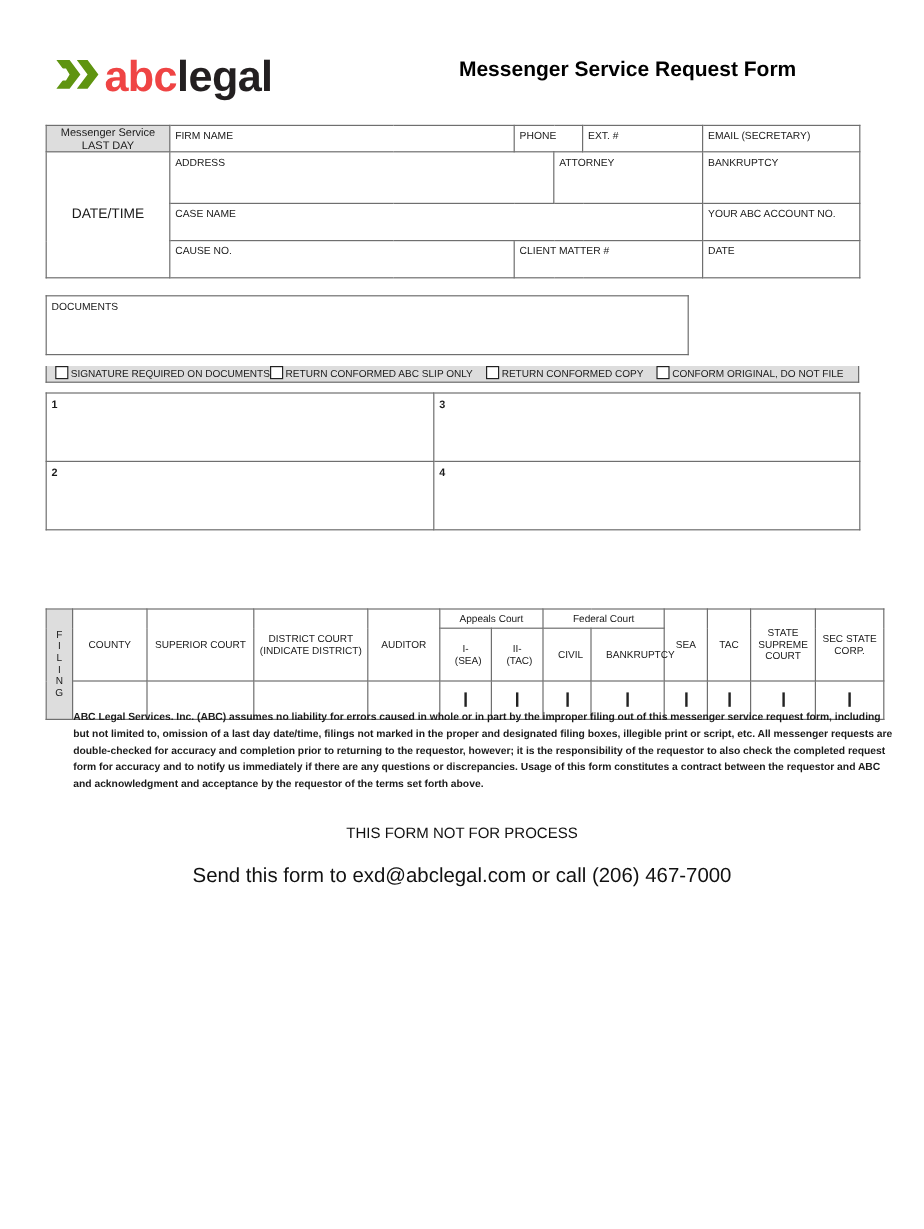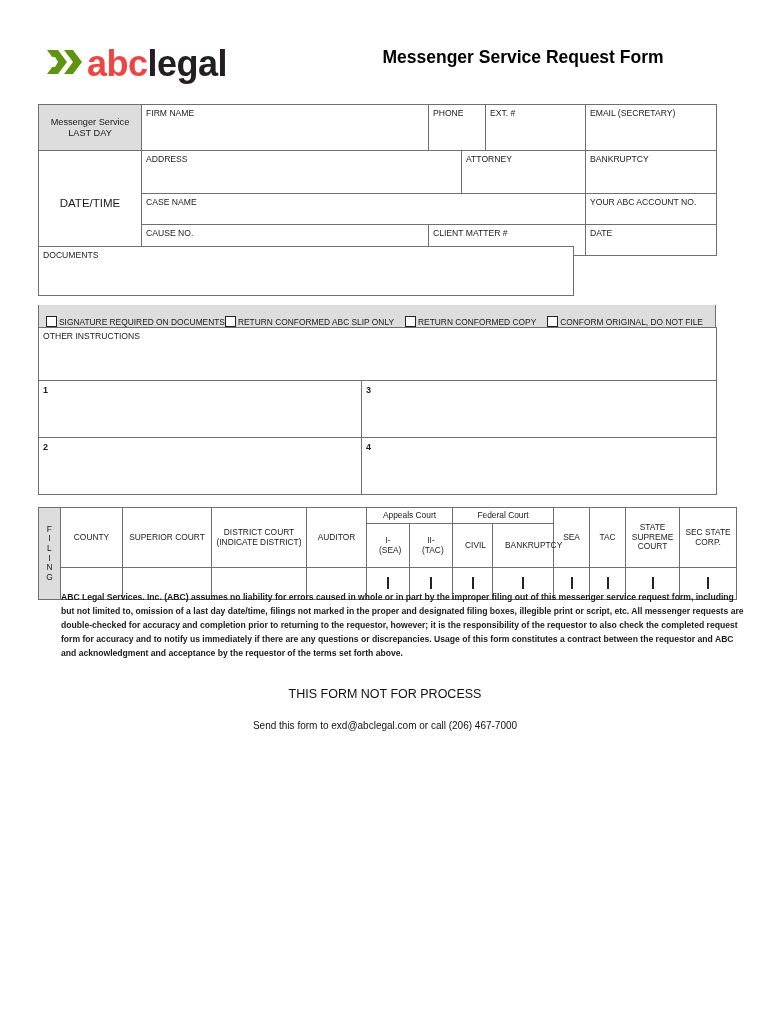--- a/index.html
+++ b/index.html
@@ -80,39 +80,39 @@
   .cell-daytime {
     text-align: center;
     vertical-align: middle !important;
     font-size: 11.5px;
     padding: 4px 2px !important;
   }
   .cell-msgsvc {
     text-align: center;
     vertical-align: middle !important;
     font-size: 9.2px;
-    padding: 12px 2px !important;
+    padding: 0 2px !important;
     line-height: 1.3;
   }
 
   
   #documents-table { top: 246px; }
   #documents-table td { height: 44px; }
 
   
   #checkbox-strip {
     position: absolute;
     left: 38px; top: 305px;
-    width: 678px; height: 23px;
+    width: 678px; height: 14px;
     box-sizing: border-box;
     border: 1px solid #6f6f6f;
     border-top: none;
     background: #dddddd;
     display: flex;
-    align-items: flex-end;
+    align-items: flex-start;
   }
   .cbopt {
     display: flex;
     align-items: center;
     font-size: 8.4px;
     color: #1a1a1a;
     white-space: nowrap;
   }
   .cbox {
     width: 11px; height: 11px;
@@ -186,21 +186,21 @@
     width: 770px;
     text-align: center;
     font-size: 12.5px;
     color: #111;
   }
   #footer-sub {
     position: absolute;
     left: 0; top: 720px;
     width: 770px;
     text-align: center;
-    font-size: 10px;
+    font-size: 17px;
     color: #111;
   }
 </style>
 </head>
 <body>
 
 <div id="header">
 
   <div id="logo">
     <span id="logo-mark">
@@ -312,25 +312,20 @@
   </label>
 </div>
 
 <table class="ftable sheet" id="instructions-table">
   <colgroup>
       <col style="width:323px">
       <col style="width:355px">
     </colgroup>
   <tbody>
     <tr>
-      <td colspan="2" id="inst-cell">
-        <span class="lbl">OTHER INSTRUCTIONS</span>
-      </td>
-    </tr>
-    <tr>
       <td class="numbox">
         <span class="lbl">1</span>
       </td>
       <td class="numbox">
         <span class="lbl">3</span>
       </td>
     </tr>
     <tr>
       <td class="numbox">
         <span class="lbl">2</span>

